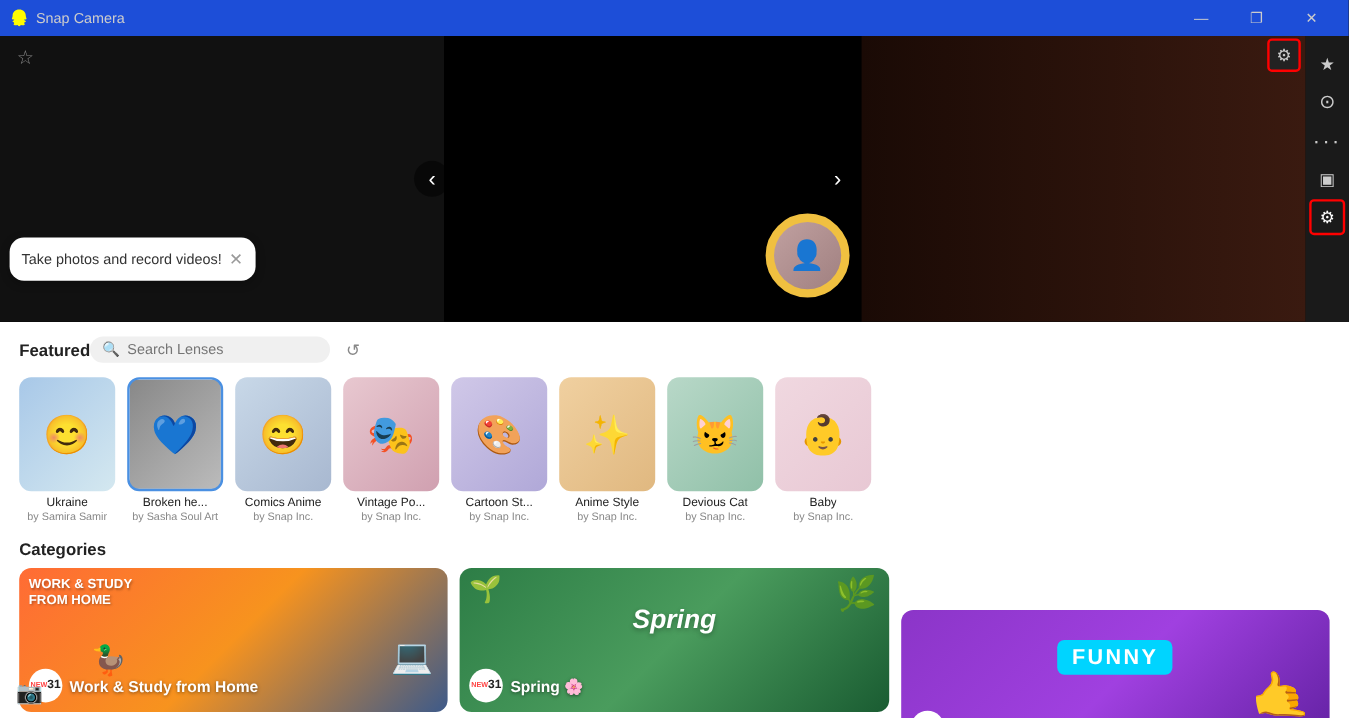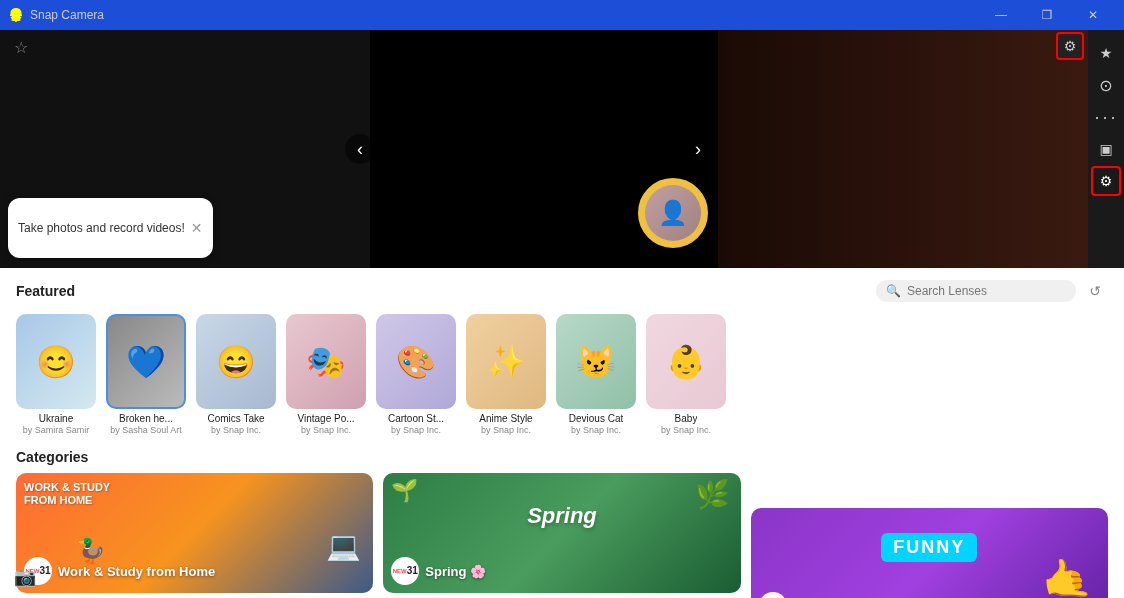--- a/index.html
+++ b/index.html
@@ -144,21 +144,21 @@
       z-index: 20;
     }
 
     
     .tooltip {
       position: absolute;
       top: 198px;
       left: 8px;
       background: #fff;
       border-radius: 12px;
-      padding: 22px 10px;
+      padding: 10px 10px;
       display: flex;
       align-items: center;
       gap: 6px;
       font-size: 12px;
       color: #333;
       z-index: 30;
       box-shadow: 0 2px 8px rgba(0,0,0,0.3);
     }
     .tooltip-close {
       color: #999;
@@ -217,21 +217,21 @@
       right: 0;
       bottom: 0;
       background: #fff;
       overflow-y: auto;
     }
 
     
     .featured-header {
       display: flex;
       align-items: center;
-      justify-content: space-between;
+      justify-content: flex-start;
       padding: 10px 16px 6px;
     }
     .featured-title {
       font-size: 14px;
       font-weight: 600;
       color: #222;
     }
     .search-bar {
       display: flex;
       align-items: center;
@@ -564,21 +564,21 @@
         <div class="lens-thumb broken-bg selected">
           <div class="lens-thumb-img">💙</div>
         </div>
         <div class="lens-name">Broken he...</div>
         <div class="lens-creator">by Sasha Soul Art</div>
       </div>
       <div class="lens-item">
         <div class="lens-thumb comics-bg">
           <div class="lens-thumb-img">😄</div>
         </div>
-        <div class="lens-name">Comics Take</div>
+        <div class="lens-name">Comics Anime</div>
         <div class="lens-creator">by Snap Inc.</div>
       </div>
       <div class="lens-item">
         <div class="lens-thumb vintage-bg">
           <div class="lens-thumb-img">🎭</div>
         </div>
         <div class="lens-name">Vintage Po...</div>
         <div class="lens-creator">by Snap Inc.</div>
       </div>
       <div class="lens-item">

